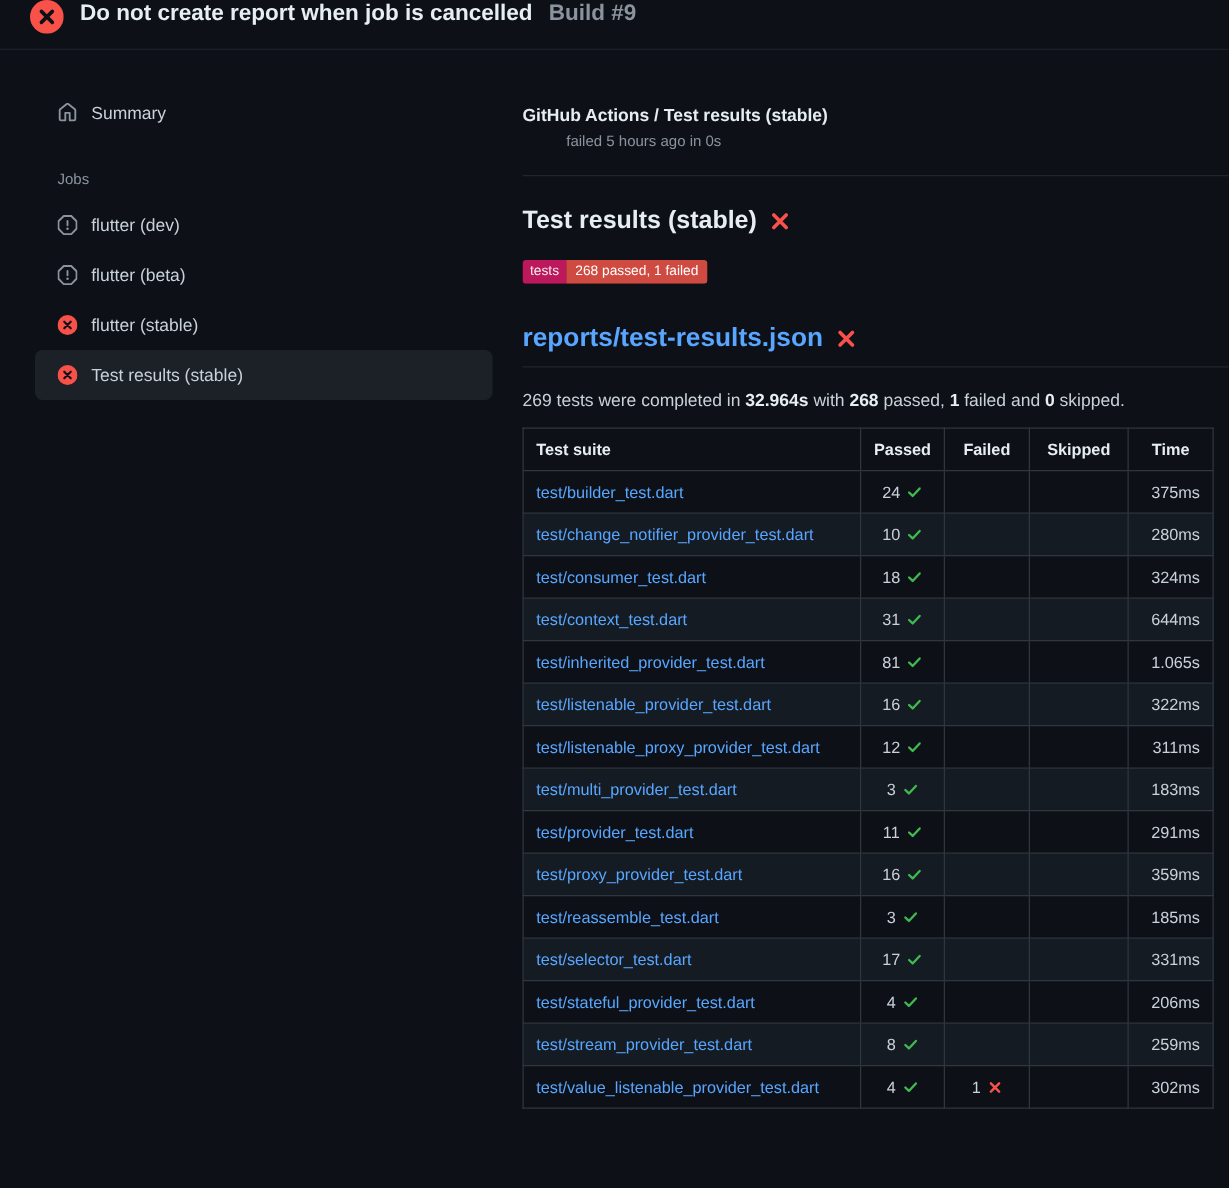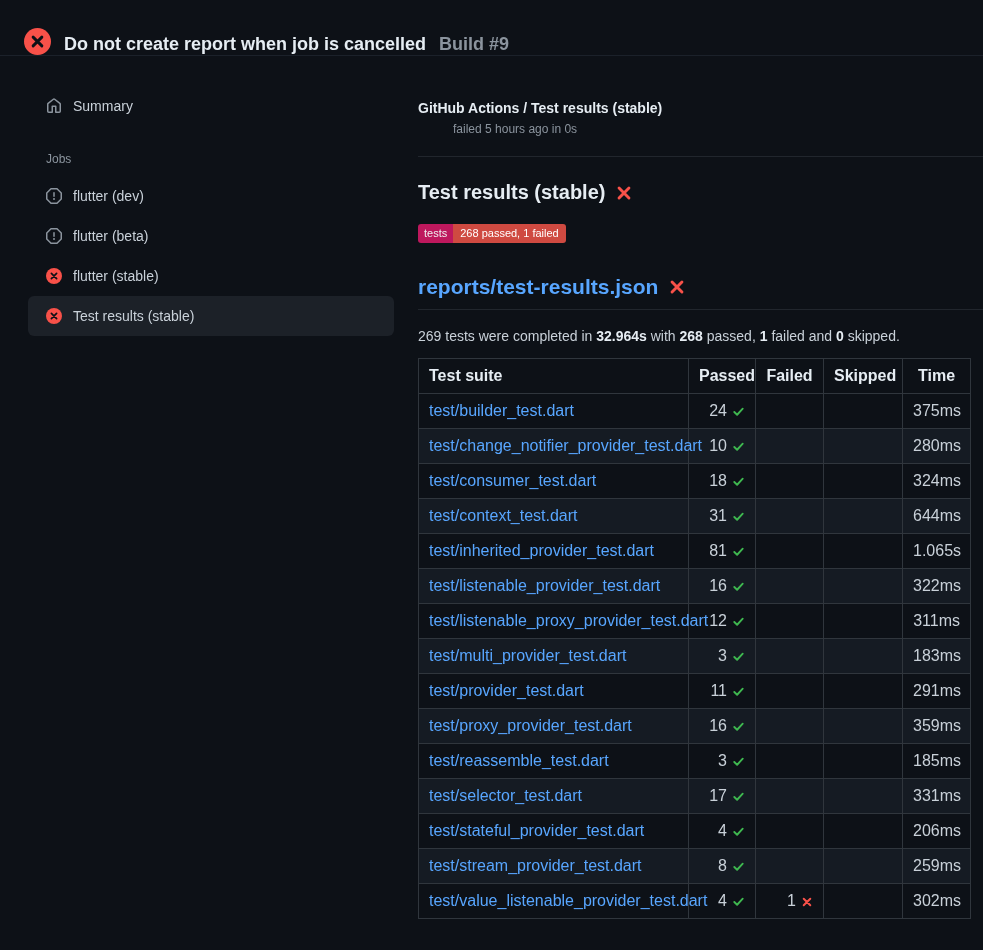--- a/index.html
+++ b/index.html
@@ -8,23 +8,23 @@
     width: 983px;
     height: 950px;
     background: #0d1117;
     color: #c9d1d9;
     font-family: "Liberation Sans", sans-serif;
     overflow: hidden;
   }
   
   .top-header {
     display: flex;
-    align-items: flex-end;
+    align-items: flex-start;
     gap: 13px;
-    height: 56px;
+    height: 40px;
     padding: 0 24px;
     border-bottom: 1px solid #1b212a;
   }
   .top-header .title {
     font-size: 18px;
     font-weight: bold;
     color: #e6edf3;
     white-space: nowrap;
   }
   .top-header .build {
@@ -131,34 +131,34 @@
     font-size: 14px;
     color: #c9d1d9;
   }
   .summary-line strong { color: #e6edf3; }
   
   table.results {
     margin-top: 14px;
     border-collapse: collapse;
     table-layout: fixed;
     width: 552px;
-    font-size: 16px;
+    font-size: 13px;
   }
   table.results th, table.results td {
     border: 1px solid #30363d;
     padding: 8px 10px;
     height: 34px;
   }
   table.results th {
     font-weight: bold;
     color: #e6edf3;
     text-align: left;
   }
   table.results th.num, table.results th.time { text-align: center; }
-  table.results td.num { text-align: right; white-space: nowrap; }
+  table.results td.num { text-align: center; white-space: nowrap; }
   table.results td.time { text-align: right; color: #c9d1d9; }
   table.results tbody tr:nth-child(even) { background: #151b23; }
   table.results a {
     color: #58a6ff;
     text-decoration: none;
   }
   col.c-suite   { width: 270px; }
   col.c-passed  { width: 67px; }
   col.c-failed  { width: 68px; }
   col.c-skipped { width: 79px; }

